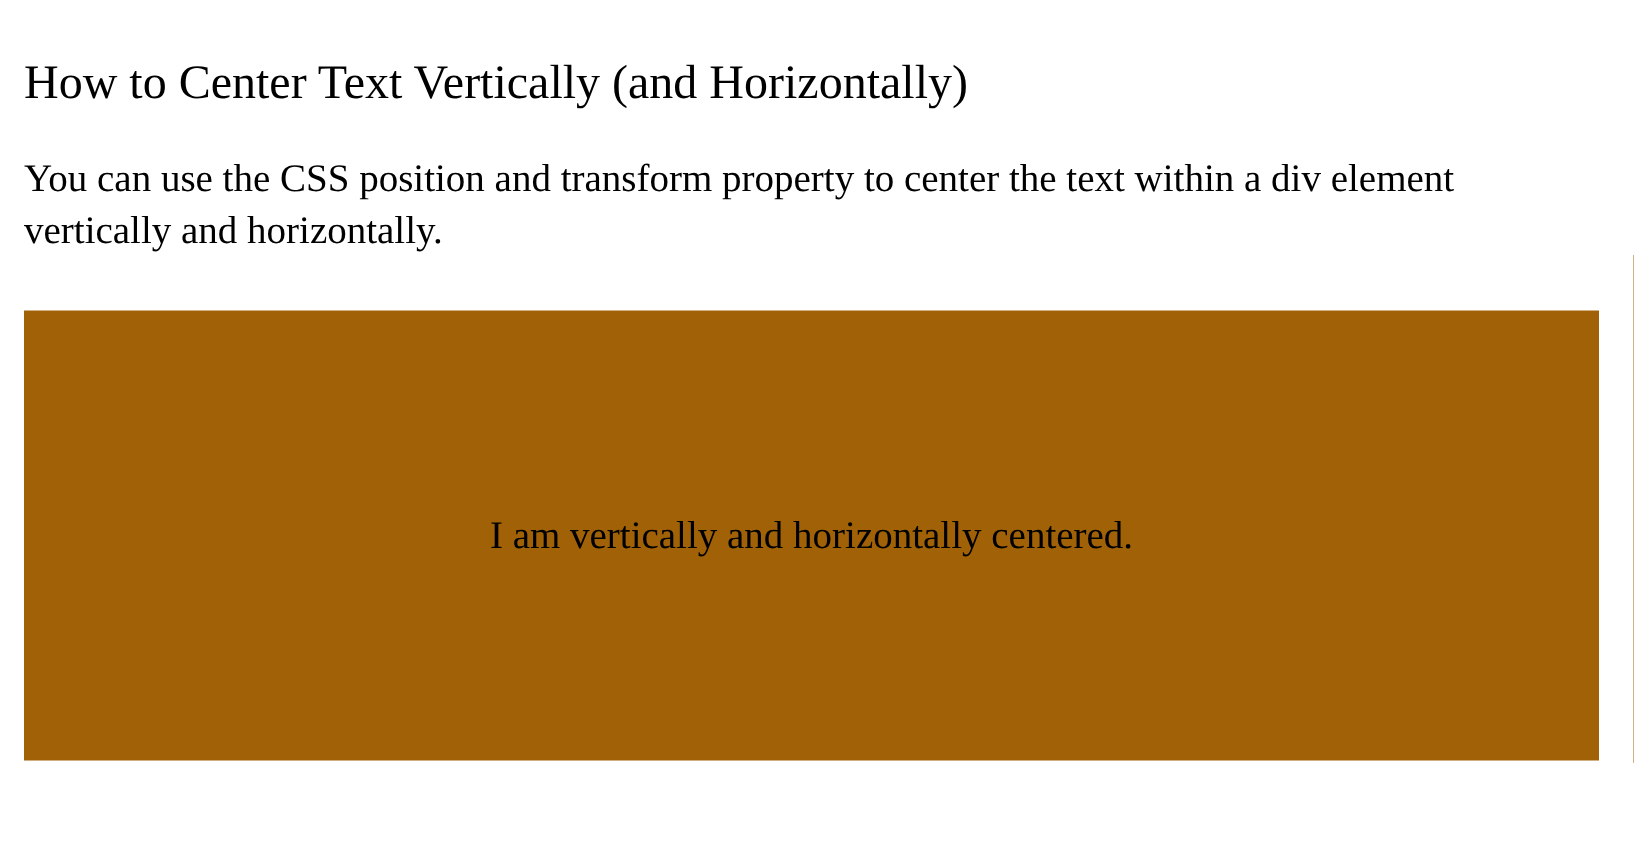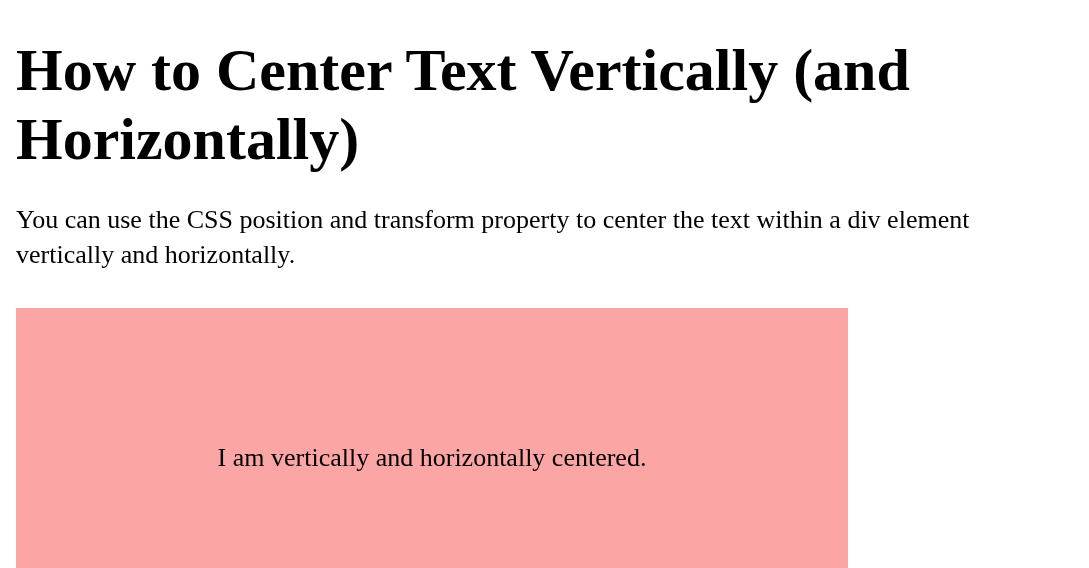--- a/index.html
+++ b/index.html
@@ -8,36 +8,36 @@
       box-sizing: border-box;
     }
     body {
       font-family: Georgia, 'Times New Roman', Times, serif;
       background: #ffffff;
       color: #000000;
       padding: 16px;
       width: 1089px;
     }
     h1 {
-      font-size: 60px;
-      font-weight: bold;
+      font-size: 32px;
+      font-weight: normal;
       margin-top: 20px;
       margin-bottom: 28px;
     }
     .description {
       font-size: 26px;
       line-height: 1.35;
       margin-bottom: 36px;
       max-width: 1050px;
     }
     .container {
       position: relative;
-      width: 832px;
+      width: 1050px;
       height: 300px;
-      background-color: #fca5a5;
+      background-color: #a16207;
     }
     .centered-text {
       position: absolute;
       top: 50%;
       left: 50%;
       transform: translate(-50%, -50%);
       font-size: 26px;
       white-space: nowrap;
     }
   </style>

